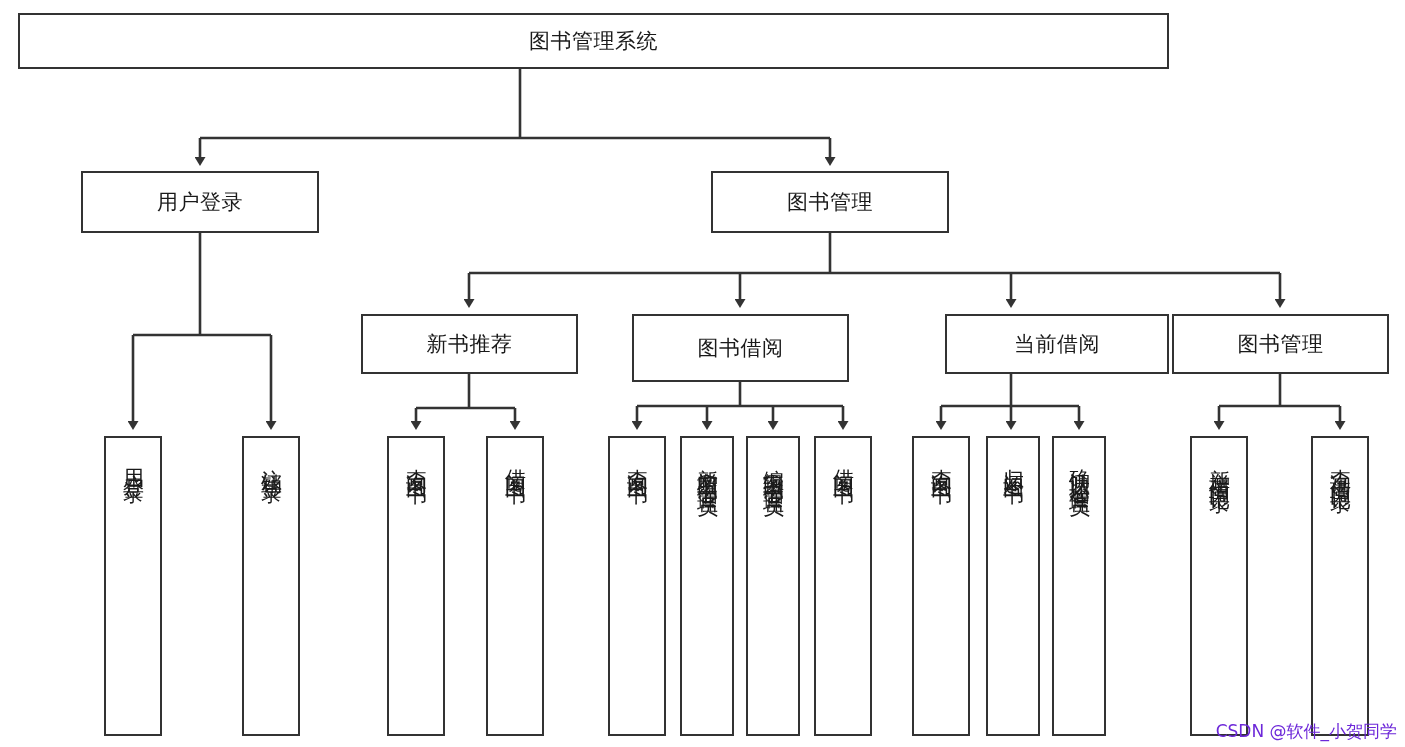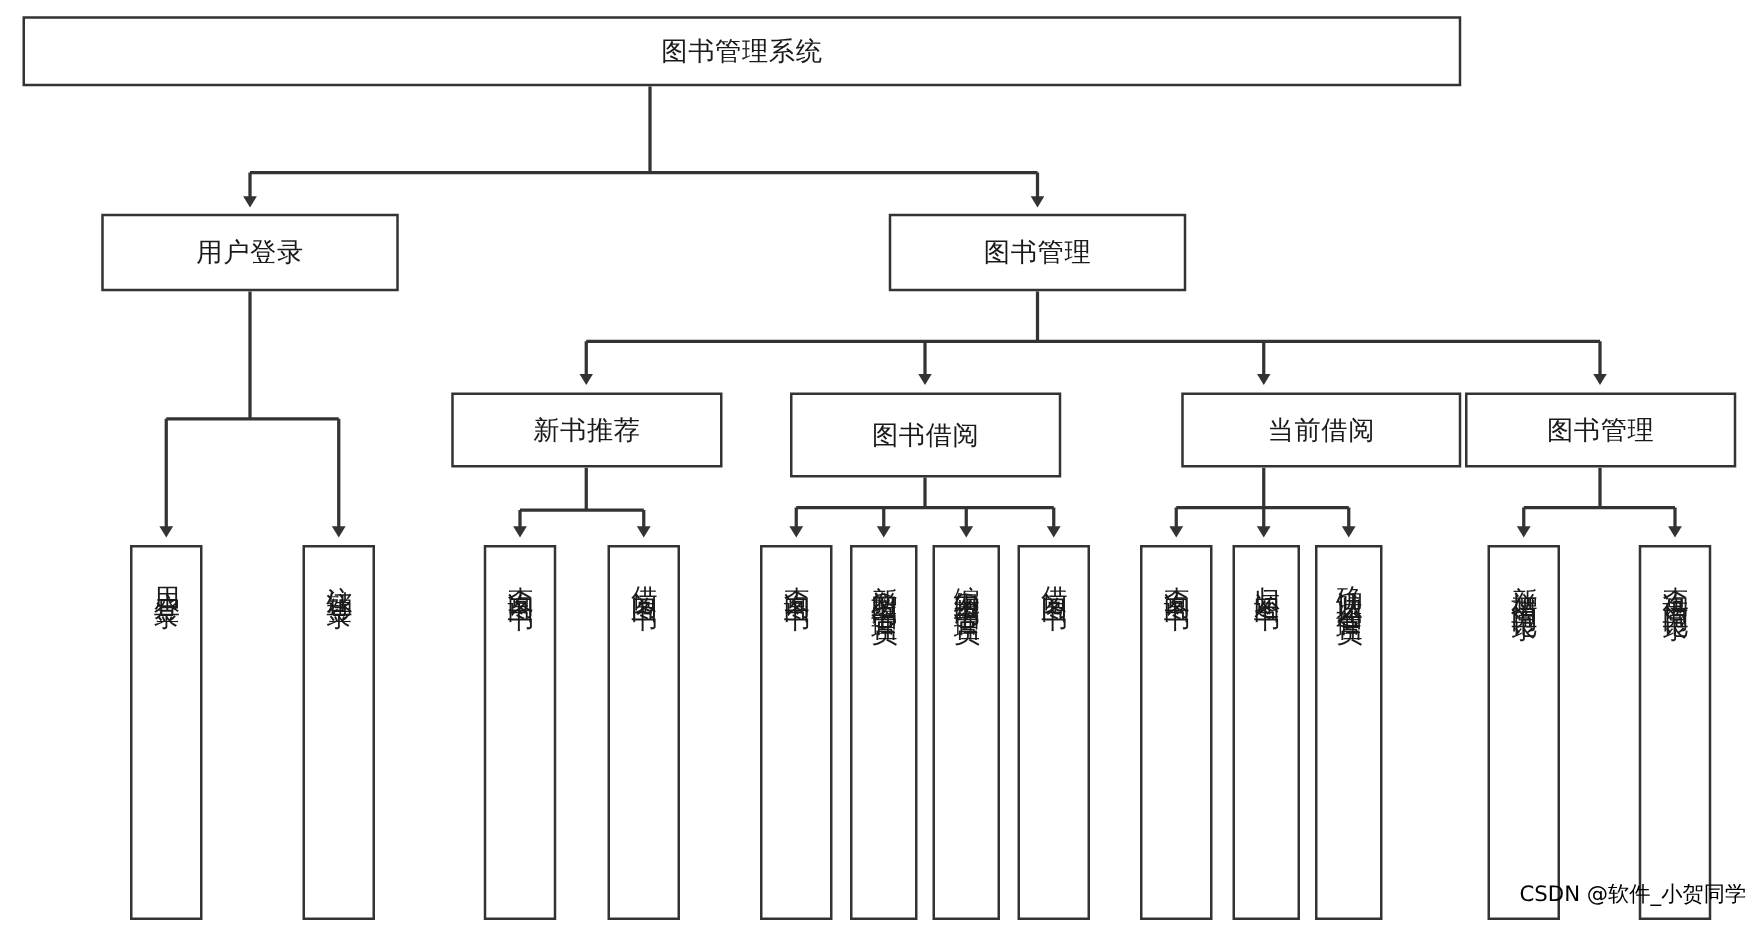--- a/index.html
+++ b/index.html
@@ -55,23 +55,23 @@
     letter-spacing: 5px;
     font-size: 21px;
     line-height: 1;
   }
   .node.vertical.tall .label {
     letter-spacing: 4px;
   }
   .watermark {
     position: absolute;
     right: 8px;
-    bottom: 20px;
+    bottom: 4px;
     font-size: 17px;
-    color: #000000;
+    color: #6d28d9;
     z-index: 3;
     white-space: nowrap;
     font-family: "DejaVu Sans", "Liberation Sans", sans-serif;
   }
 </style>
 </head>
 <body>
 
 <div id="diagram-root">
 

